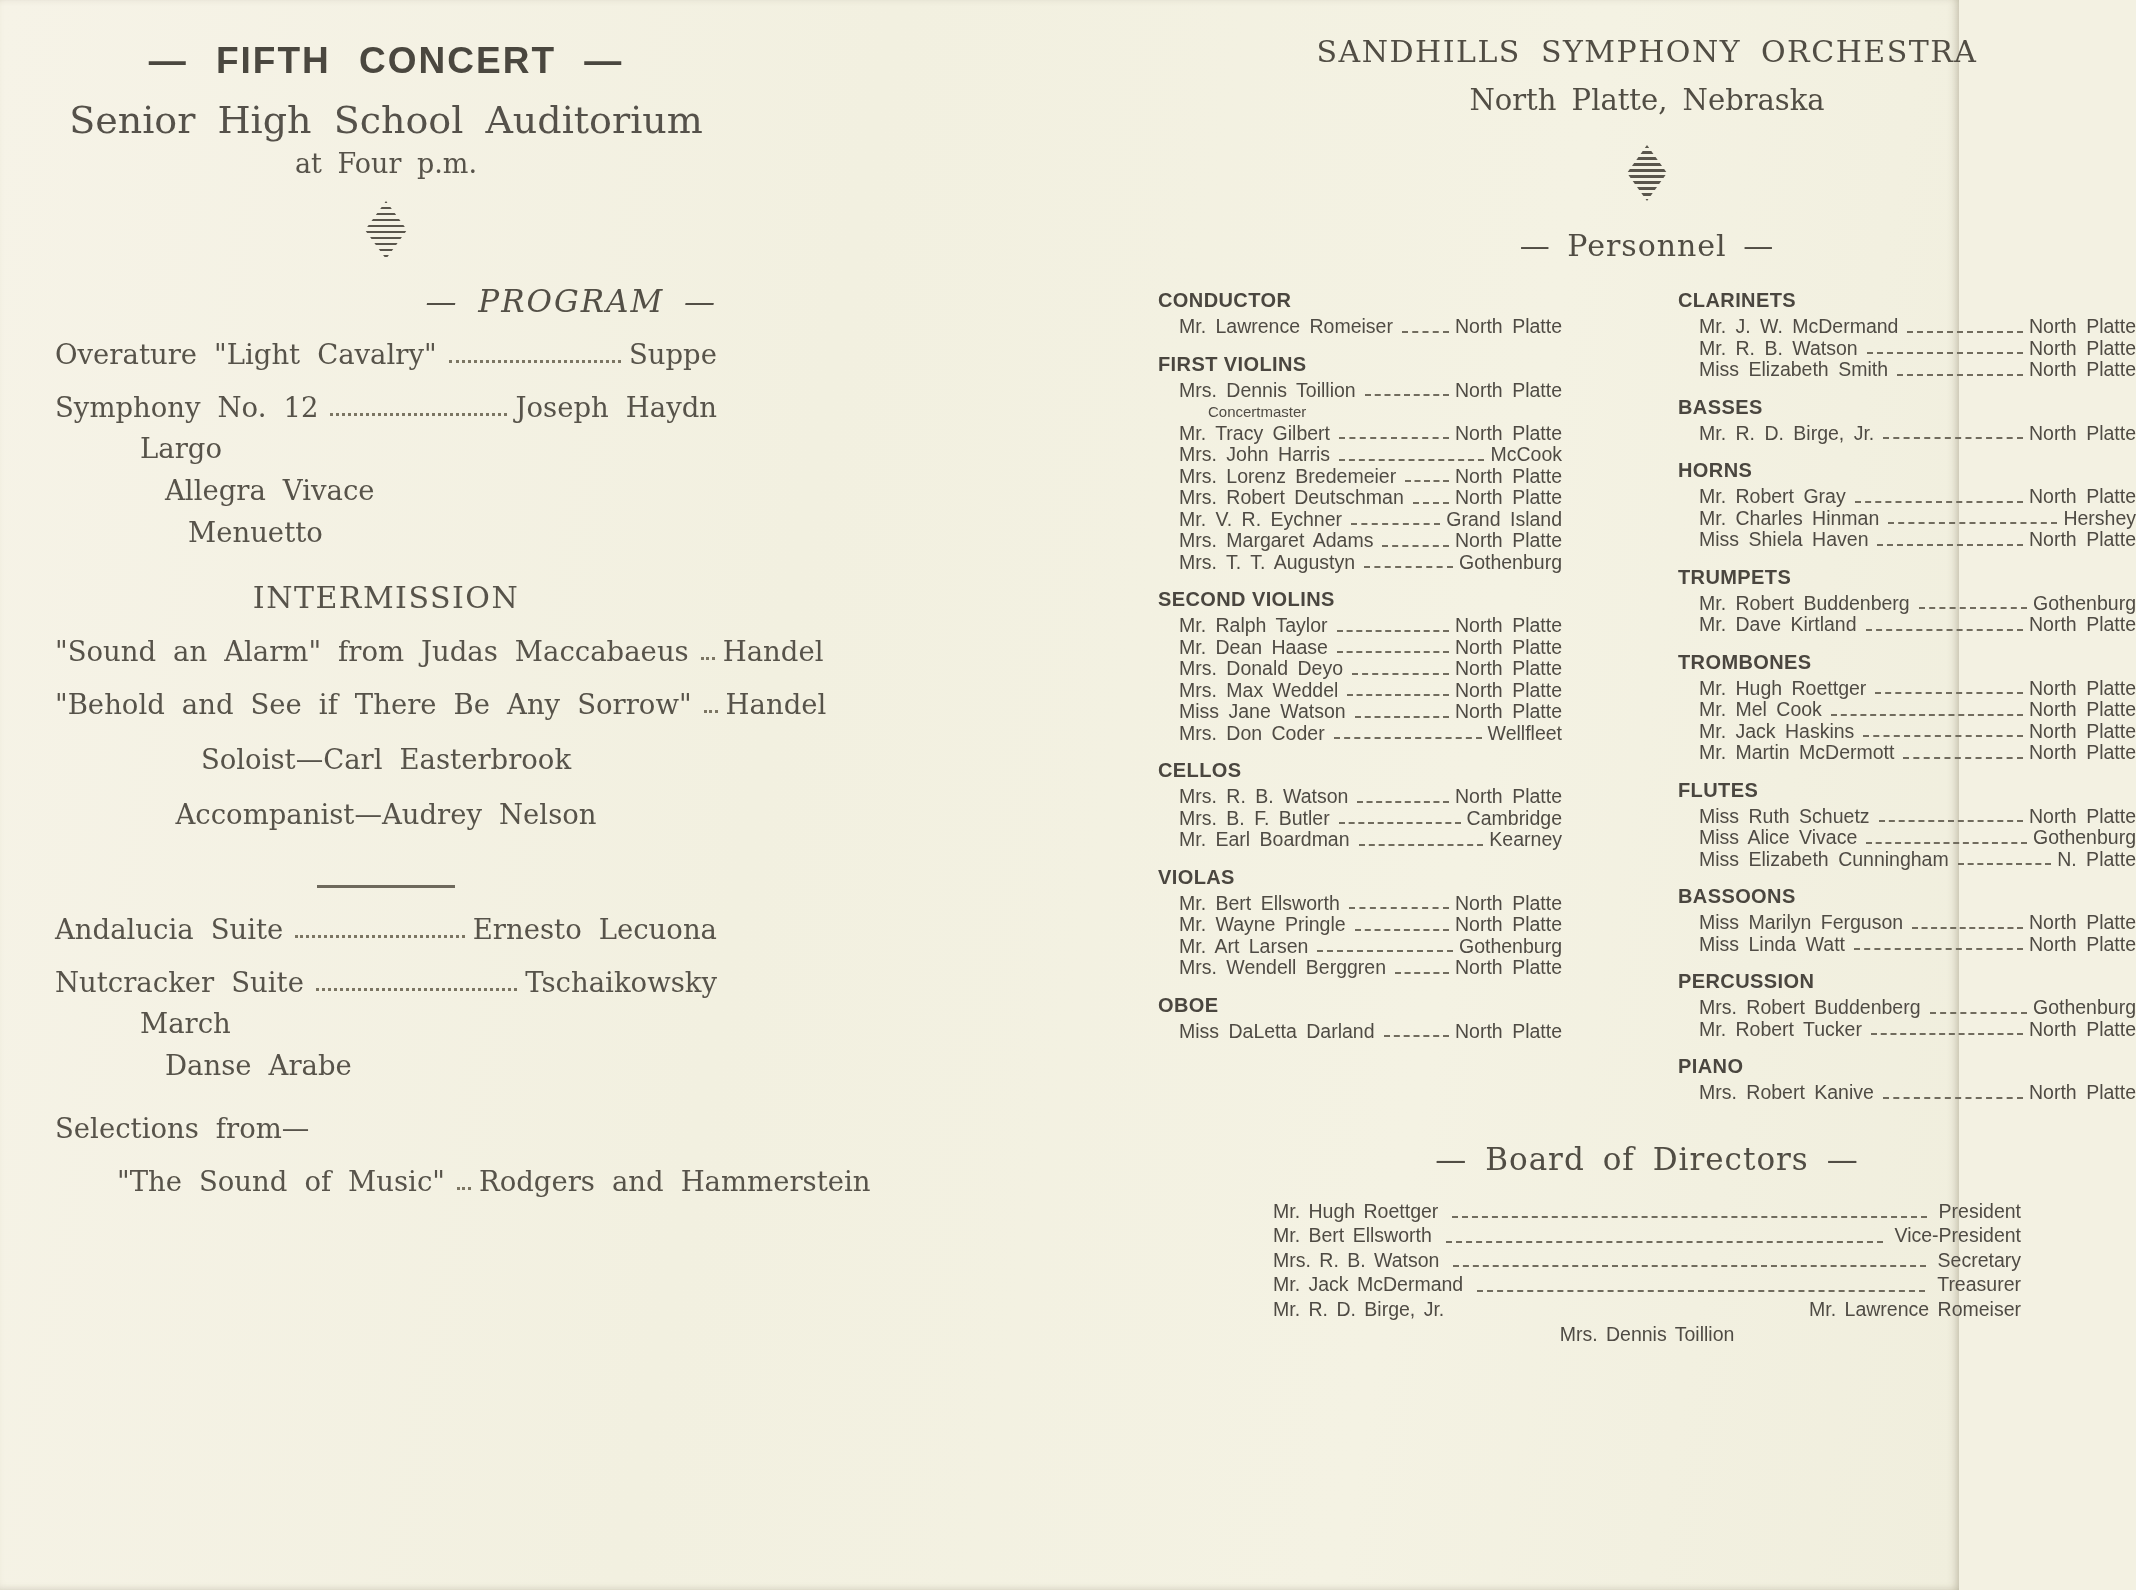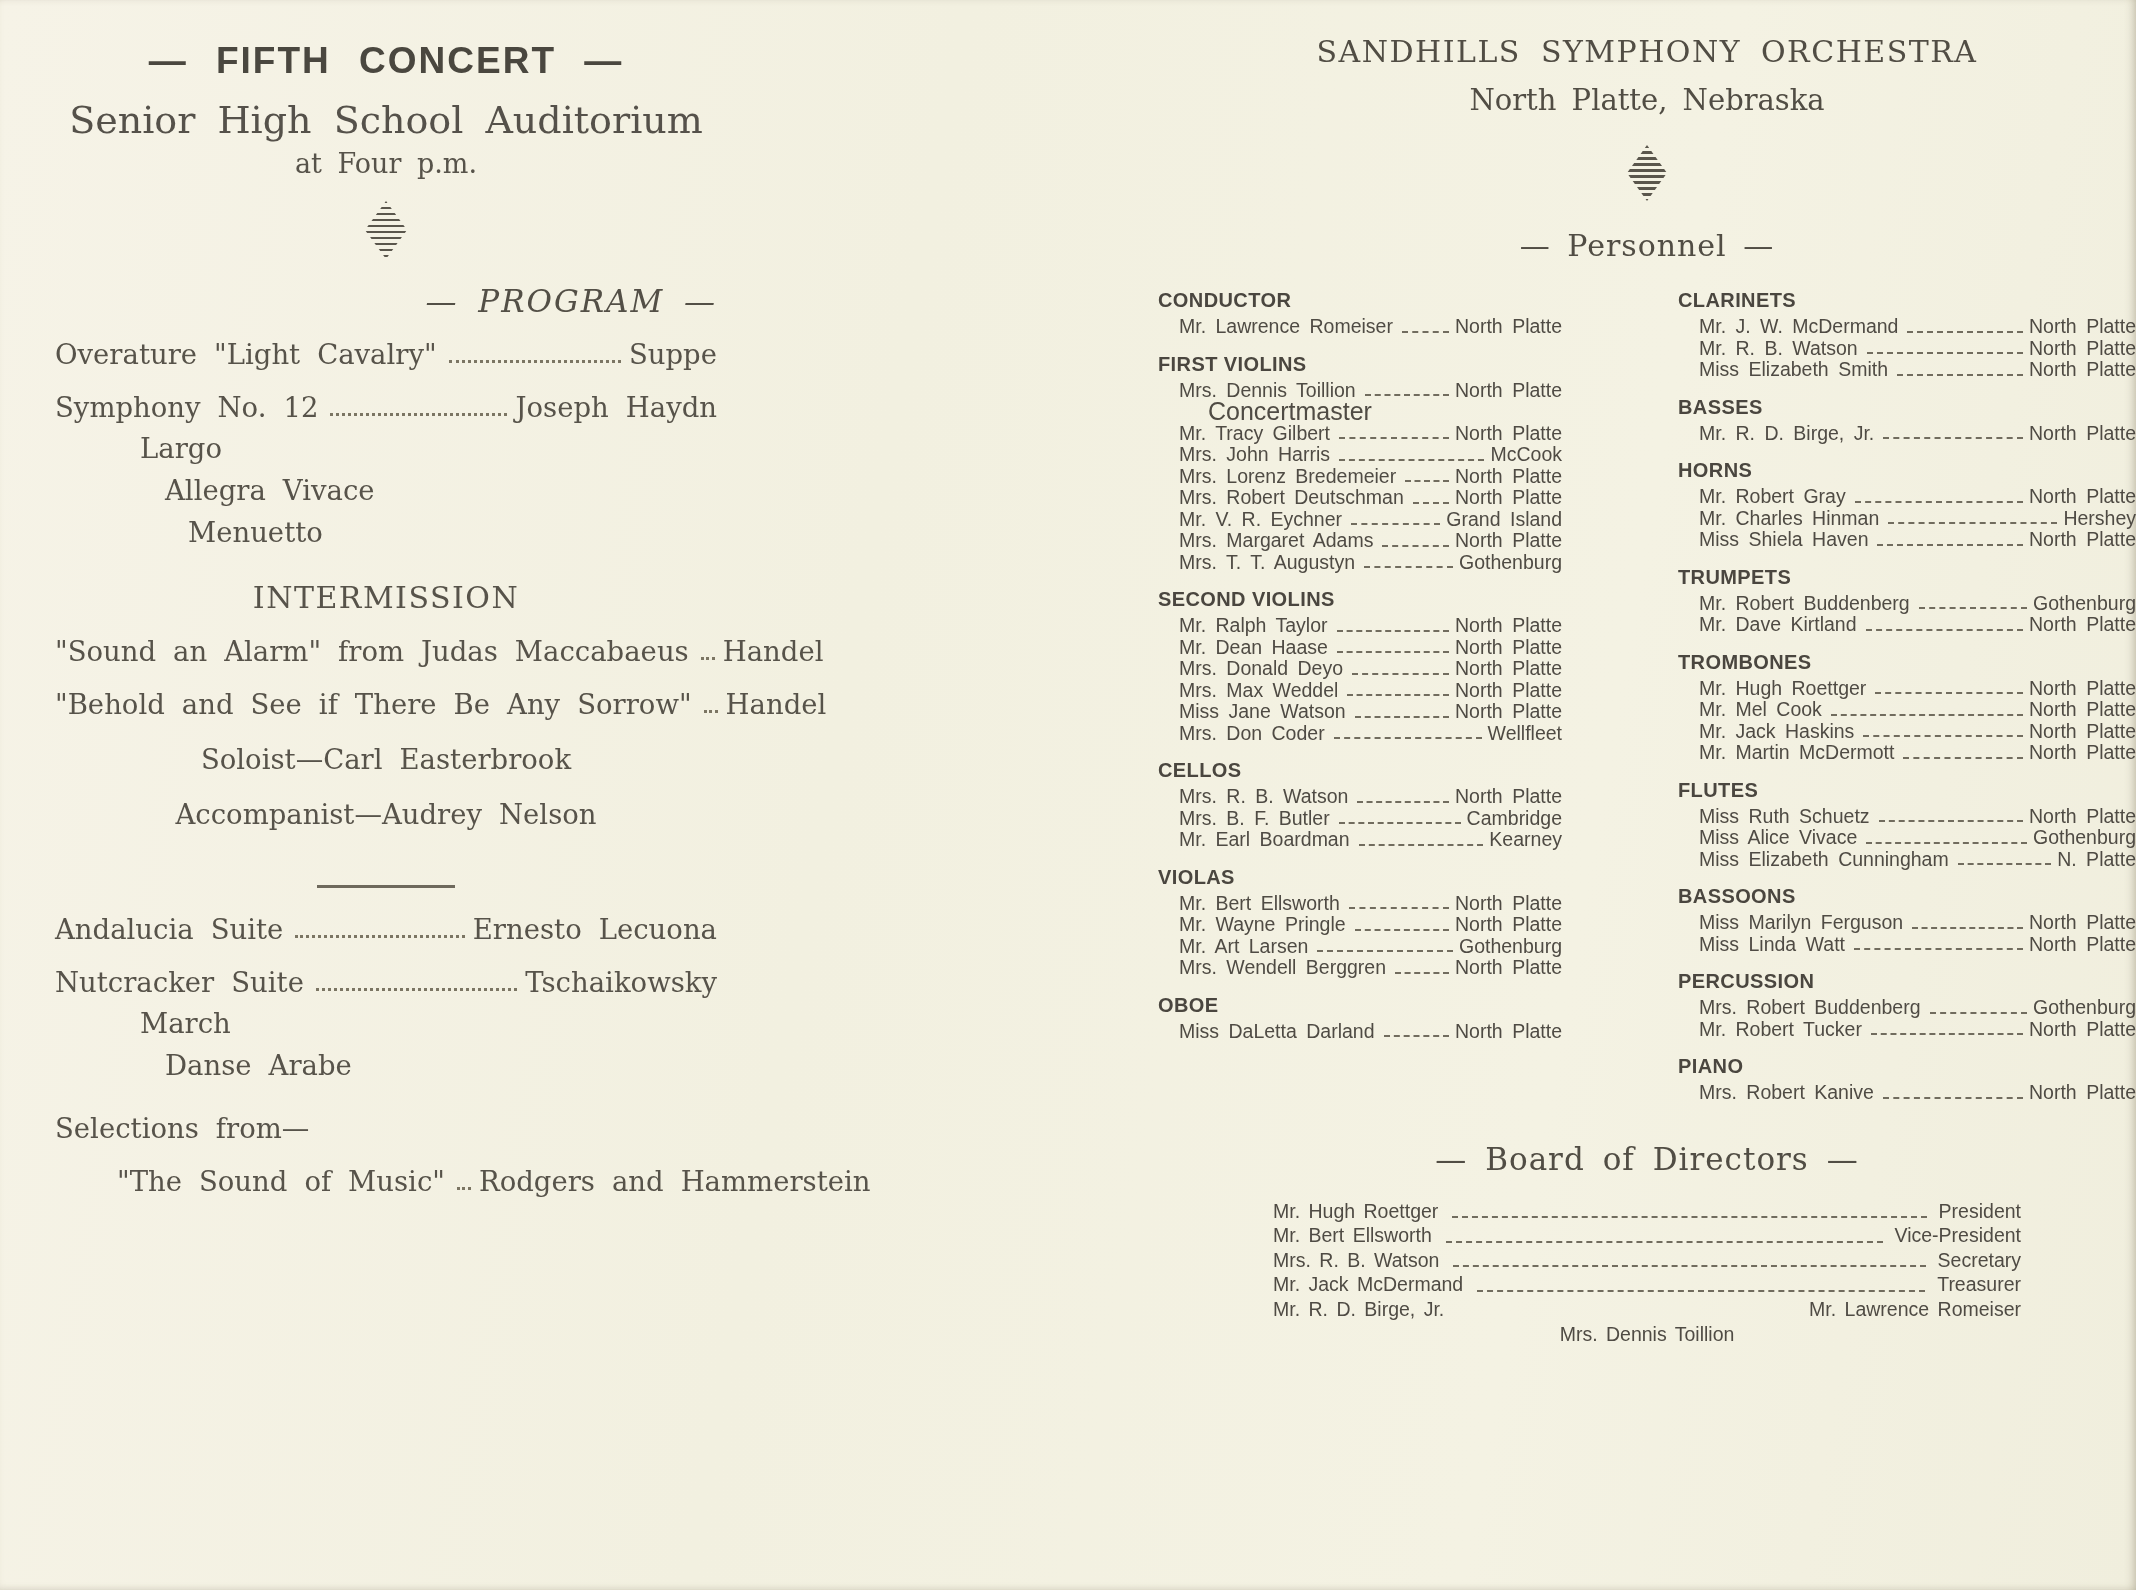--- a/index.html
+++ b/index.html
@@ -3,21 +3,21 @@
 <meta charset="utf-8">
 <style>
   html,body{margin:0;padding:0;}
   body{
     width:2136px;height:1590px;
     font-family:"DejaVu Serif",serif;
     background:#f3f1e2;
     overflow:hidden;
   }
   .canvas{
-    position:relative;width:2136px;height:1590px;
+    position:relative;width:1959px;height:1590px;
     background:linear-gradient(100deg,#f6f3e7 0%,#f2f0e0 40%,#f4f2e3 72%,#f0eedd 100%);
     box-shadow:inset -6px 0 10px -4px rgba(125,115,92,.40), inset 0 -4px 8px -4px rgba(125,115,92,.18);
     color:#57534a;
   }
   
   .ornament{
     width:42px;height:58px;margin:0 auto;
     background:repeating-linear-gradient(to bottom,#5a564c 0 2.5px,rgba(0,0,0,0) 2.5px 6px);
     clip-path:polygon(50% 0,100% 50%,50% 100%,0 50%);
   }
@@ -59,21 +59,21 @@
   .personnel-heading{font-size:30px;margin-top:27px;letter-spacing:1px;word-spacing:6px;}
   .personnel-cols{display:flex;justify-content:space-between;margin-top:26px;}
   .pcol1{width:404px;}
   .pcol2{width:458px;}
   .psection{margin-bottom:15px;}
   .psection .ptit{font-size:20px;font-weight:700;letter-spacing:.4px;margin:0 0 4px;color:#4a463f;}
   .perow{display:flex;align-items:flex-end;padding-left:21px;font-size:19.5px;line-height:21.5px;color:#4f4b44;word-spacing:4px;}
   .pname{white-space:nowrap;}
   .pdash{flex:1 1 auto;min-width:12px;border-bottom:2px dashed #716c5e;margin:0 6px 5px 9px;}
   .pcity{white-space:nowrap;}
-  .pnote{padding-left:50px;font-size:25px;line-height:21.5px;color:#4f4b44;}
+  .pnote{padding-left:50px;font-size:15px;line-height:21.5px;color:#4f4b44;}
   .board-heading{font-size:31px;margin-top:22px;letter-spacing:1px;word-spacing:7px;}
   .board{width:748px;margin:22px auto 0;}
   .brow{display:flex;align-items:flex-end;font-size:19.5px;line-height:24.5px;color:#4f4b44;word-spacing:3px;}
   .bdash{flex:1 1 auto;border-bottom:2px dashed #716c5e;margin:0 12px 5px 14px;}
   .brow-split{display:flex;justify-content:space-between;font-size:19.5px;line-height:24.5px;color:#4f4b44;word-spacing:3px;}
   .bfooter{text-align:center;font-size:19.5px;line-height:24px;margin-top:1px;color:#4f4b44;word-spacing:3px;}
 </style>
 </head>
 <body>
 

